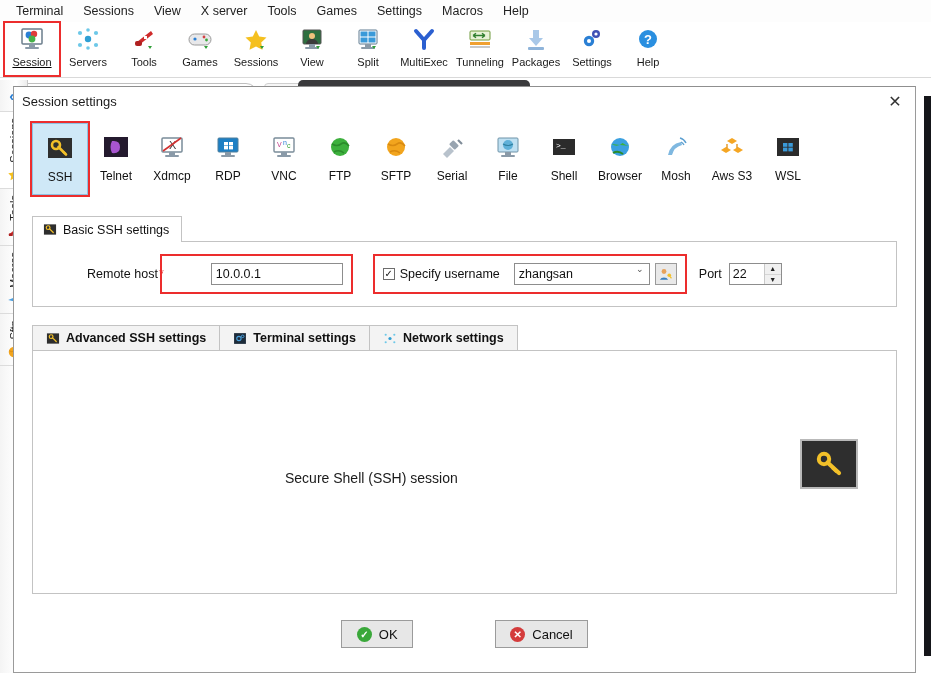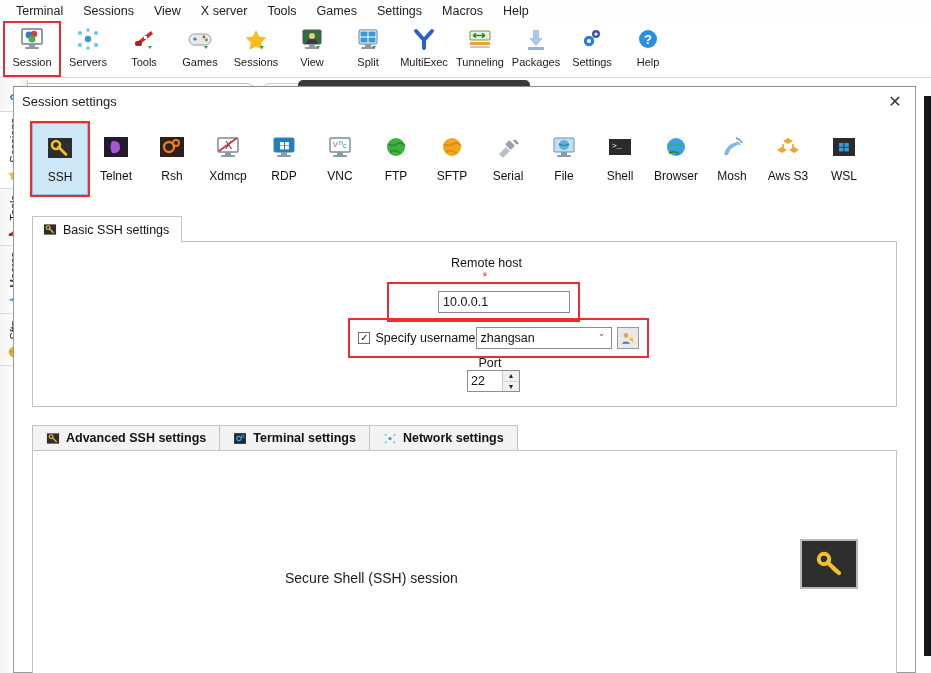--- a/index.html
+++ b/index.html
@@ -34,21 +34,21 @@
     padding-left: 4px;
   }
   .tb-item {
     width: 56px; height: 54px;
     display: flex; flex-direction: column; align-items: center; justify-content: flex-start;
     padding-top: 3px;
     position: relative;
   }
   .tb-item .ic { height: 30px; display: flex; align-items: center; justify-content: center; }
   .tb-item .lb { font-size: 11px; color: #1a1a1a; margin-top: 1px; white-space: nowrap; }
-  .tb-item.hl { outline: 2px solid #ec2d2d; outline-offset: -1px; }
+  .tb-item.hl { outline: 2px solid #ec2d2d; outline-offset: -1px; text-decoration: underline; }
 
   
   .bg-searchbox {
     position: absolute; left: 6px; top: 83px; width: 252px; height: 24px;
     border: 1px solid #bfbfbf; border-radius: 12px; background: #fff;
     display: flex; align-items: center; padding-left: 8px;
   }
   .bg-plusbtn {
     position: absolute; left: 264px; top: 83px; width: 38px; height: 22px;
     border: 1px solid #cfcfcf; border-radius: 4px; background: #f6f6f6;
@@ -137,21 +137,21 @@
     background: #ffffff;
     font-size: 12.5px; color: #111;
     position: relative; z-index: 2; top: 1px; text-align: right;
   }
   .panel {
     border: 1px solid #c3c3c3;
     background: #ffffff;
     padding: 14px 10px;
     position: relative;
   }
-  .row { display: flex; align-items: center; flex-direction: column; }
+  .row { display: flex; align-items: center; }
   .lbl { font-size: 12.5px; color: #111; }
   .req { color: #e53935; font-size: 12.5px; margin: 0 4px 0 1px; }
   .redbox { outline: 2px solid #ec2d2d; padding: 7px 8px; display: flex; align-items: center; }
   .tinput {
     border: 1px solid #8d8d8d; background: #fff;
     height: 22px; font-size: 12.5px; color: #111;
     padding: 0 4px; font-family: "Liberation Sans", sans-serif;
     outline: none;
     margin-left: 41px;
   }
@@ -481,30 +481,20 @@
       <div class="type">
         <div class="ic">
           <svg width="30" height="26" viewBox="0 0 30 26">
             <rect x="3" y="2" width="24" height="20" fill="#241a2e"></rect>
             <path d="M11 6 q8 -1 8 6 q0 7 -8 6 q-3 -6 0 -12z" fill="#a855d0"></path>
           </svg>
         </div>
         <div class="lb">Telnet</div>
       </div>
 
-      <div class="type">
-        <div class="ic">
-          <svg width="30" height="26" viewBox="0 0 30 26">
-            <rect x="3" y="2" width="24" height="20" fill="#2e2018"></rect>
-            <circle cx="12" cy="12" r="5" fill="none" stroke="#e8792a" stroke-width="2.4"></circle>
-            <circle cx="19" cy="8" r="3" fill="none" stroke="#e8792a" stroke-width="2"></circle>
-          </svg>
-        </div>
-        <div class="lb">Rsh</div>
-      </div>
 
       <div class="type">
         <div class="ic">
           <svg width="30" height="26" viewBox="0 0 30 26">
             <rect x="5" y="3" width="20" height="14" rx="1" fill="#fff" stroke="#7a8c99" stroke-width="1.5"></rect>
             <text x="12" y="14" font-size="11" fill="#444" font-family="Liberation Sans, sans-serif">X</text>
             <path d="M6 16 L24 3" stroke="#d03030" stroke-width="1.6"></path>
             <rect x="12" y="17" width="6" height="3" fill="#8a9aa8"></rect>
             <rect x="8" y="20" width="14" height="2" rx="1" fill="#8a9aa8"></rect>
           </svg>
@@ -664,21 +654,21 @@
             <span class="req">*</span>
             <span class="redbox" style="margin-left:-6px;">
               <input class="tinput" style="width: 132px;" value="10.0.0.1">
             </span>
           </div>
 
           <div class="redbox" style="margin-left:24px;">
             <span class="chk">
               <span>✓</span>
             </span>
-            <span class="lbl" style="">Specify username</span>
+            <span class="lbl" style="margin-right:14px;">Specify username</span>
             <span class="combo">
               <input value="zhangsan" style="">
               <span class="arrow">⌄</span>
             </span>
             <span class="userbtn">
               <svg width="15" height="15" viewBox="0 0 20 20">
                 <circle cx="8" cy="6" r="3.2" fill="#e8a25a"></circle>
                 <path d="M2.5 17 a6 5 0 0 1 11 0z" fill="#3a7fbf"></path>
                 <circle cx="15" cy="11" r="2.4" fill="#f2c029"></circle>
                 <path d="M15.6 12.4 L18 15" stroke="#f2c029" stroke-width="1.6"></path>

